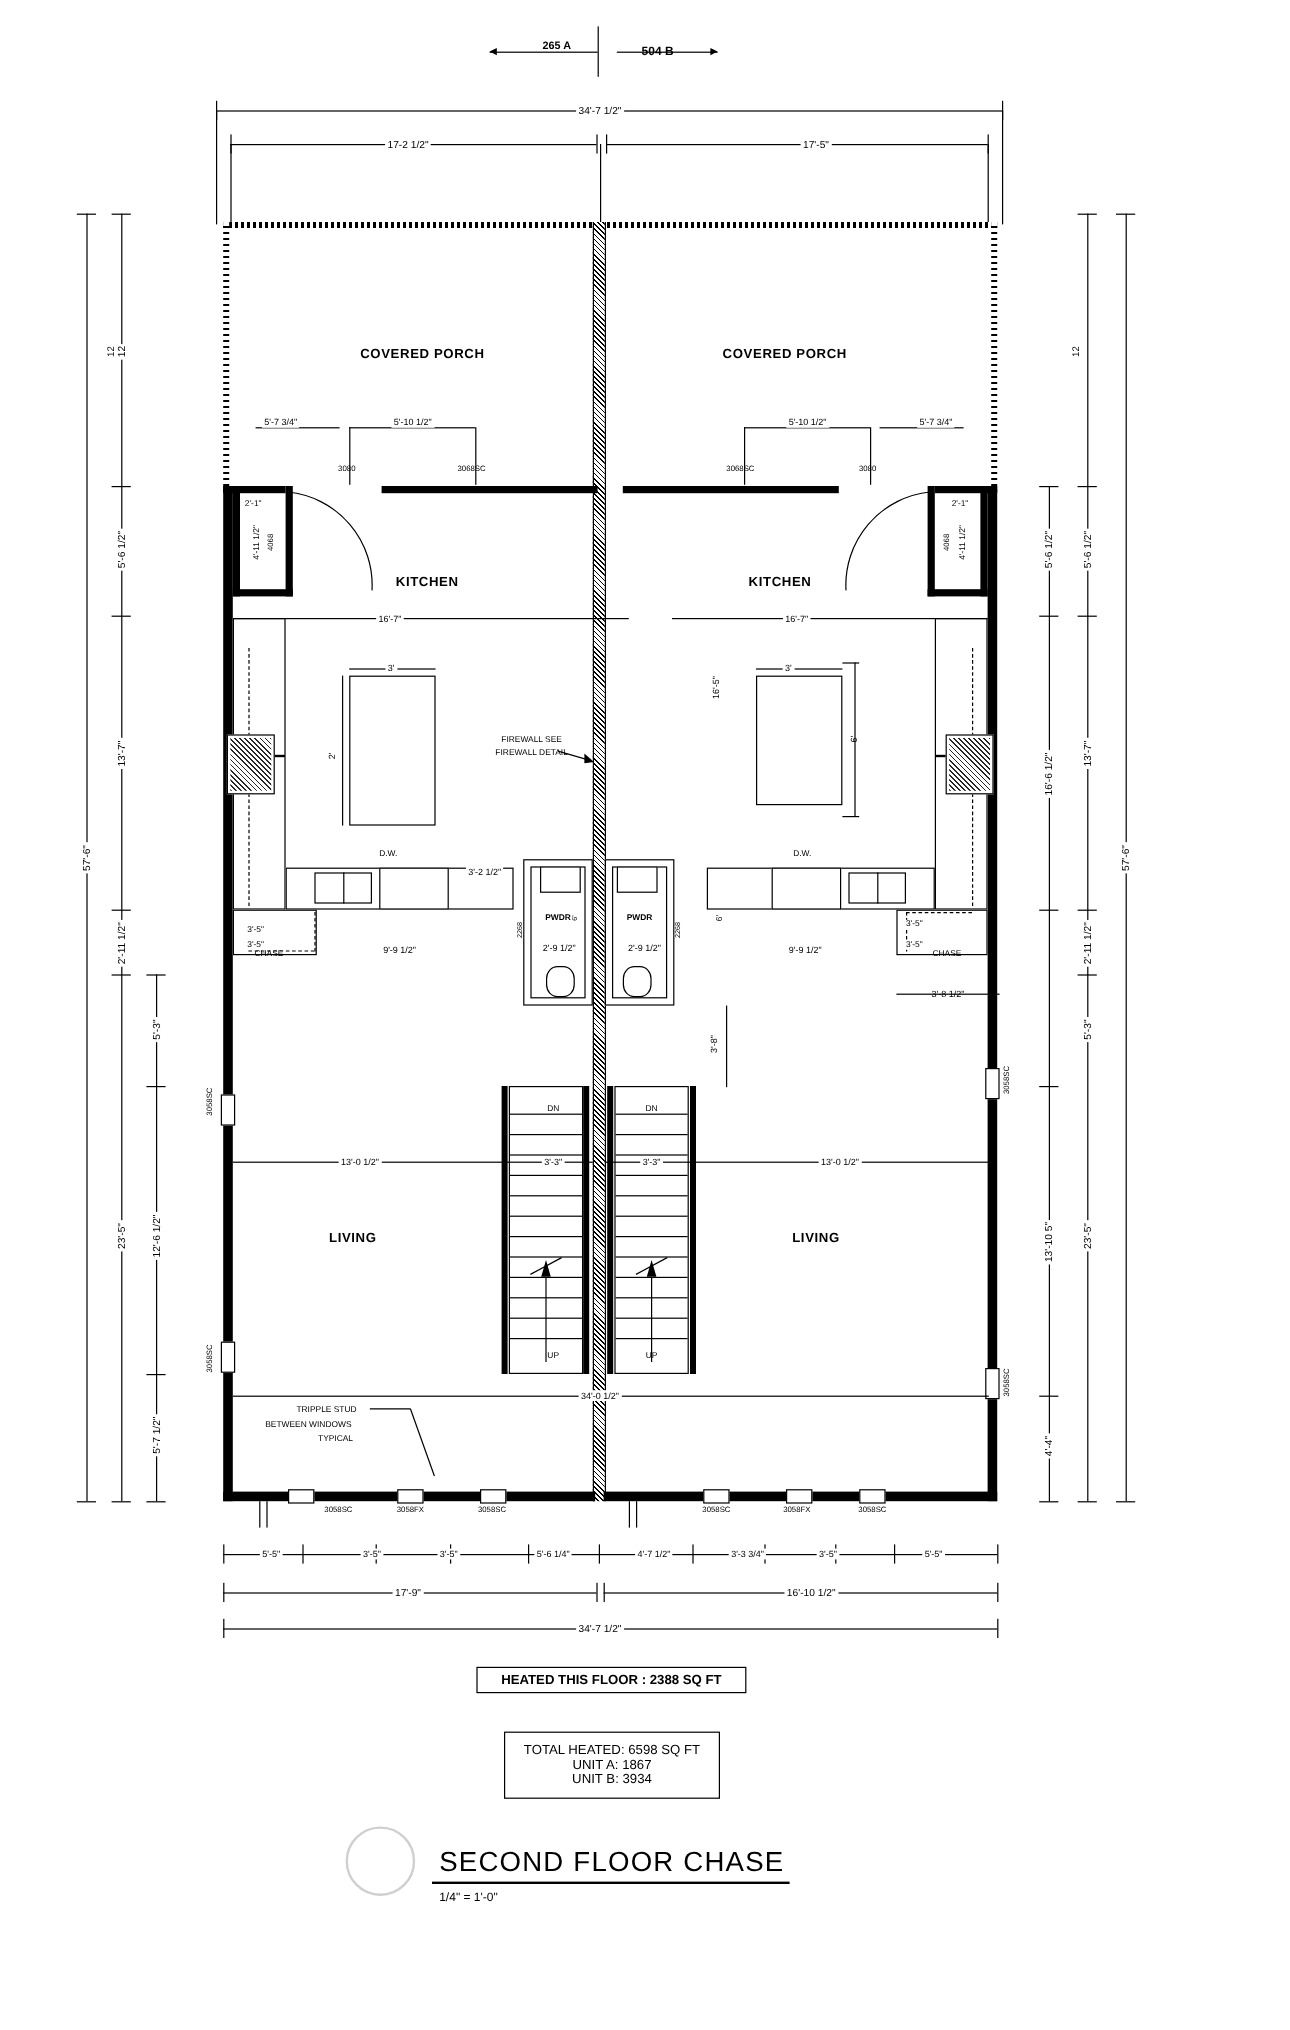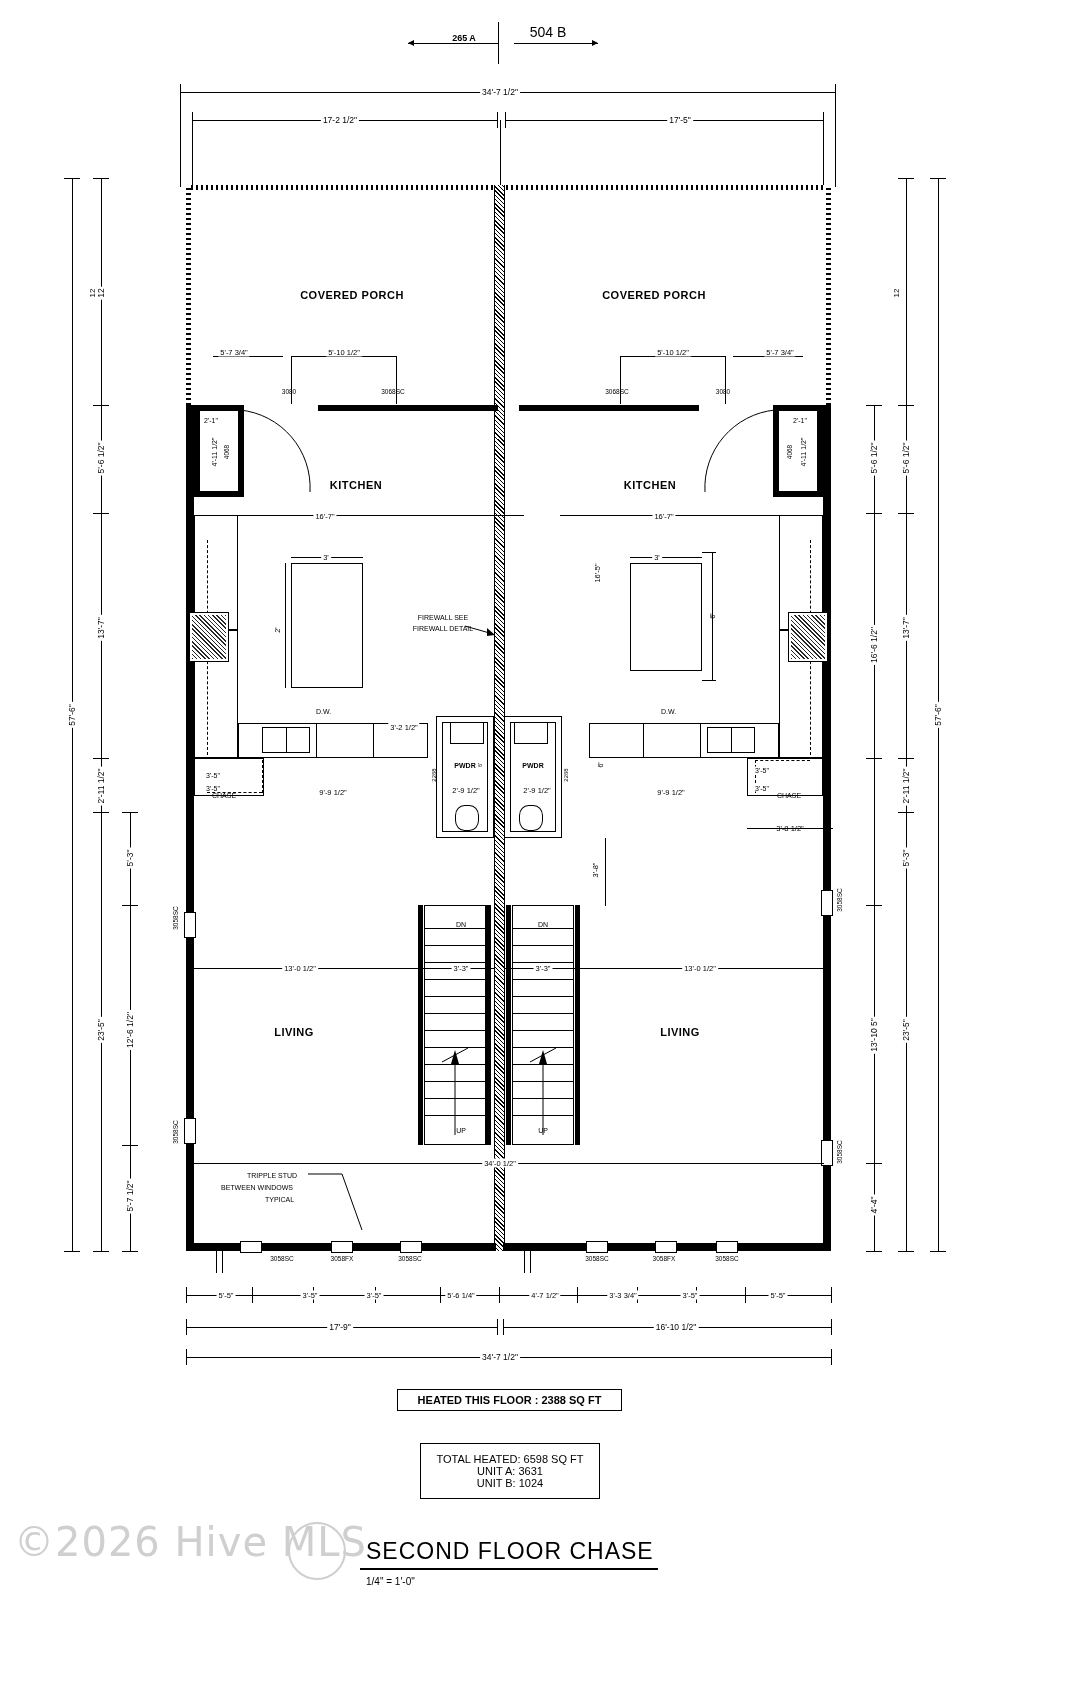--- a/index.html
+++ b/index.html
@@ -39,21 +39,21 @@
 <body>
 
 <div id="page">
 
   <div class="ln h1" style="left:408px;top:43px;width:90px;"></div>
   <div class="arrowL" style="left:408px;top:40px;"></div>
   <div class="ln v1" style="left:498px;top:22px;height:42px;"></div>
   <div class="ln h1" style="left:514px;top:43px;width:84px;"></div>
   <div class="arrowR" style="left:592px;top:40px;"></div>
   <div class="tc" style="left:464px;top:38px;font-size:9px;font-weight:bold;">265 A</div>
-  <div class="tc" style="left:548px;top:32px;font-size:14px;font-weight:normal;">504 B</div>
+  <div class="tc" style="left:548px;top:44px;font-size:10px;font-weight:bold;">504 B</div>
 
   <div class="ln h1" style="left:180px;top:92px;width:655px;"></div>
   <div class="ln v1" style="left:180px;top:84px;height:16px;"></div>
   <div class="ln v1" style="left:835px;top:84px;height:16px;"></div>
   <div class="dimtext" style="left:500px;top:92px;">34'-7 1/2"</div>
 
   <div class="ln h1" style="left:192px;top:120px;width:305px;"></div>
   <div class="ln v1" style="left:192px;top:112px;height:16px;"></div>
   <div class="ln v1" style="left:497px;top:112px;height:16px;"></div>
   <div class="dimtext" style="left:340px;top:120px;">17-2 1/2"</div>
@@ -419,24 +419,23 @@
   <div class="ln v1" style="left:186px;top:1349px;height:16px;"></div>
   <div class="ln v1" style="left:831px;top:1349px;height:16px;"></div>
   <div class="dimtext" style="left:500px;top:1357px;">34'-7 1/2"</div>
 
   <div class="label-box" style="left:397px;top:1389px;width:225px;height:22px;font-size:11px;font-weight:bold;">
     <span>HEATED THIS FLOOR : 2388 SQ FT</span>
   </div>
 
   <div class="label-box" style="left:420px;top:1443px;width:180px;height:56px;">
     <span style="font-size:11px;">TOTAL HEATED: 6598 SQ FT</span>
-    <span style="font-size:11px;">UNIT A: 3631</span>
-    <span style="font-size:11px;">UNIT B: 1024</span>
+    <span style="font-size:11px;">UNIT A: 1867</span>
+    <span style="font-size:11px;">UNIT B: 3934</span>
   </div>
 
   <div class="title" style="left:366px;top:1538px;">SECOND FLOOR CHASE</div>
   <div class="ln h1" style="left:360px;top:1568px;width:298px;height:2px;background:#000;"></div>
   <div class="subtitle" style="left:366px;top:1576px;">1/4" = 1'-0"</div>
 
-  <div class="wm" style="left:14px;top:1519px;">©2026 Hive MLS</div>
   <div class="wmcircle" style="left:288px;top:1522px;width:54px;height:54px;"></div>
 
 </div>
 
 </body></html>

